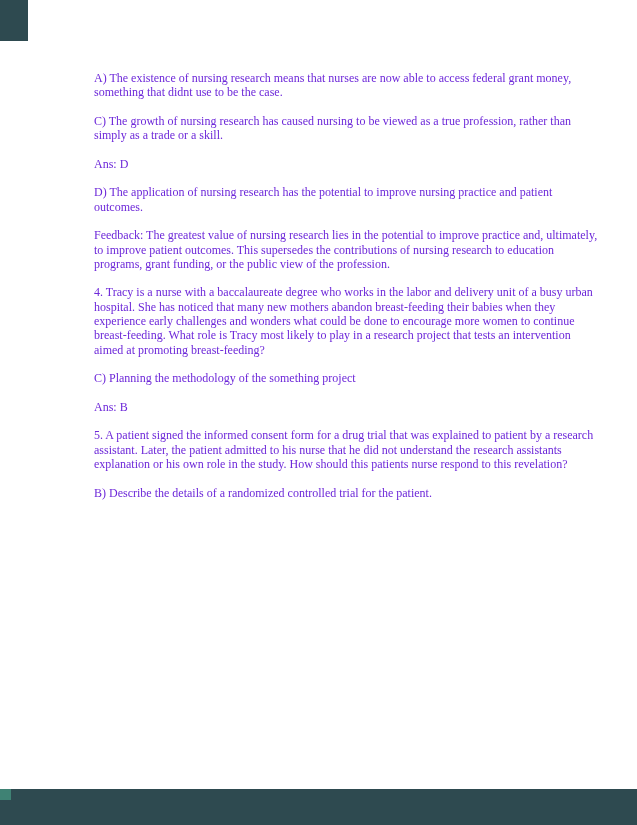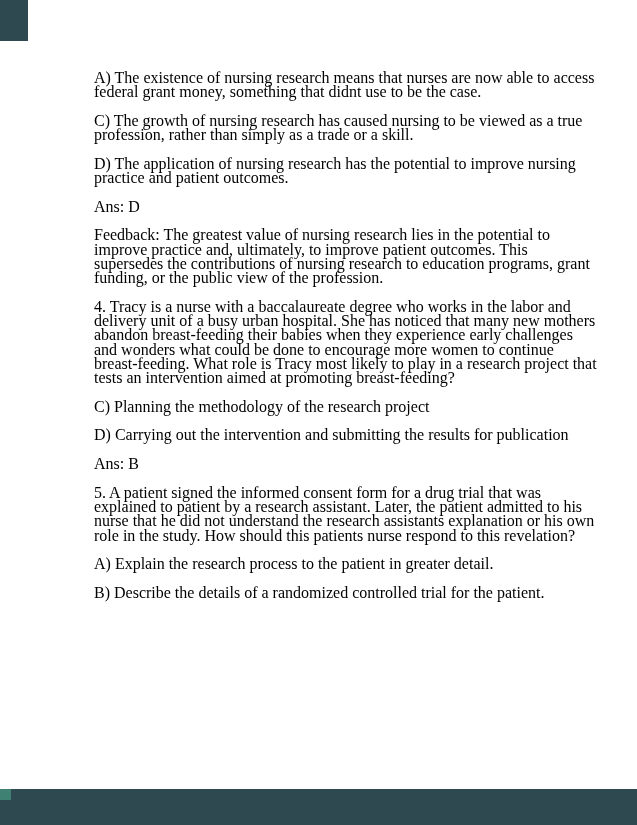--- a/index.html
+++ b/index.html
@@ -18,22 +18,22 @@
     position: absolute;
     left: 0; top: 0;
     width: 637px; height: 825px;
     background: #ffffff;
   }
   .text-column {
     position: absolute;
     left: 94px;
     top: 71px;
     width: 505px;
-    color: #000000;
-    font-size: 16px;
+    color: #6d28d9;
+    font-size: 12px;
     line-height: 14.3px;
     text-align: left;
   }
   .text-column p {
     margin: 0 0 14.3px 0;
     padding: 0;
   }
   .corner-overlay {
     position: absolute;
     left: 0; top: 0;
@@ -53,28 +53,26 @@
     background: #3f8274;
   }
 </style>
 </head>
 <body>
 
 <div class="page">
   <div class="text-column">
     <p>A) The existence of nursing research means that nurses are now able to access federal grant money, something that didnt use to be the case.</p>
     <p>C) The growth of nursing research has caused nursing to be viewed as a true profession, rather than simply as a trade or a skill.</p>
+    <p>Ans: D</p>
     <p>D) The application of nursing research has the potential to improve nursing practice and patient outcomes.</p>
-    <p>Ans: D</p>
     <p>Feedback: The greatest value of nursing research lies in the potential to improve practice and, ultimately, to improve patient outcomes. This supersedes the contributions of nursing research to education programs, grant funding, or the public view of the profession.</p>
     <p>4. Tracy is a nurse with a baccalaureate degree who works in the labor and delivery unit of a busy urban hospital. She has noticed that many new mothers abandon breast-feeding their babies when they experience early challenges and wonders what could be done to encourage more women to continue breast-feeding. What role is Tracy most likely to play in a research project that tests an intervention aimed at promoting breast-feeding?</p>
-    <p>C) Planning the methodology of the research project</p>
-    <p>D) Carrying out the intervention and submitting the results for publication</p>
+    <p>C) Planning the methodology of the something project</p>
     <p>Ans: B</p>
     <p>5. A patient signed the informed consent form for a drug trial that was explained to patient by a research assistant. Later, the patient admitted to his nurse that he did not understand the research assistants explanation or his own role in the study. How should this patients nurse respond to this revelation?</p>
-    <p>A) Explain the research process to the patient in greater detail.</p>
     <p>B) Describe the details of a randomized controlled trial for the patient.</p>
   </div>
 
   <div class="corner-overlay"></div>
   <div class="bottom-bar"></div>
   <div class="accent-badge"></div>
 </div>
 
 </body></html>

